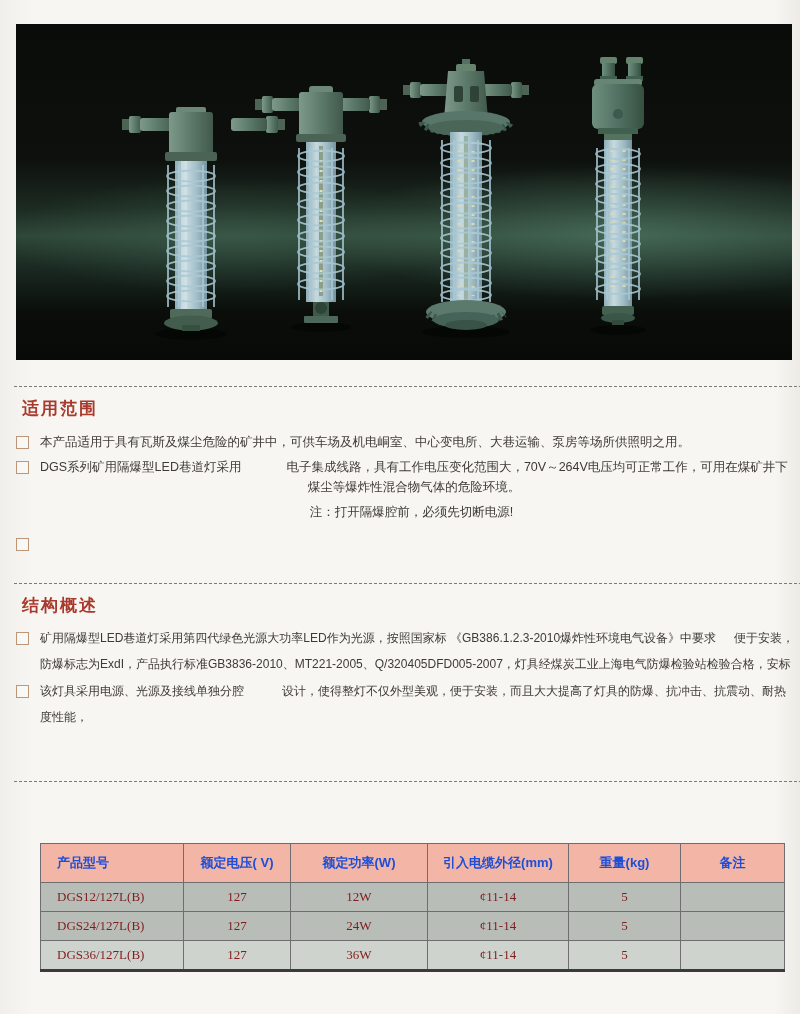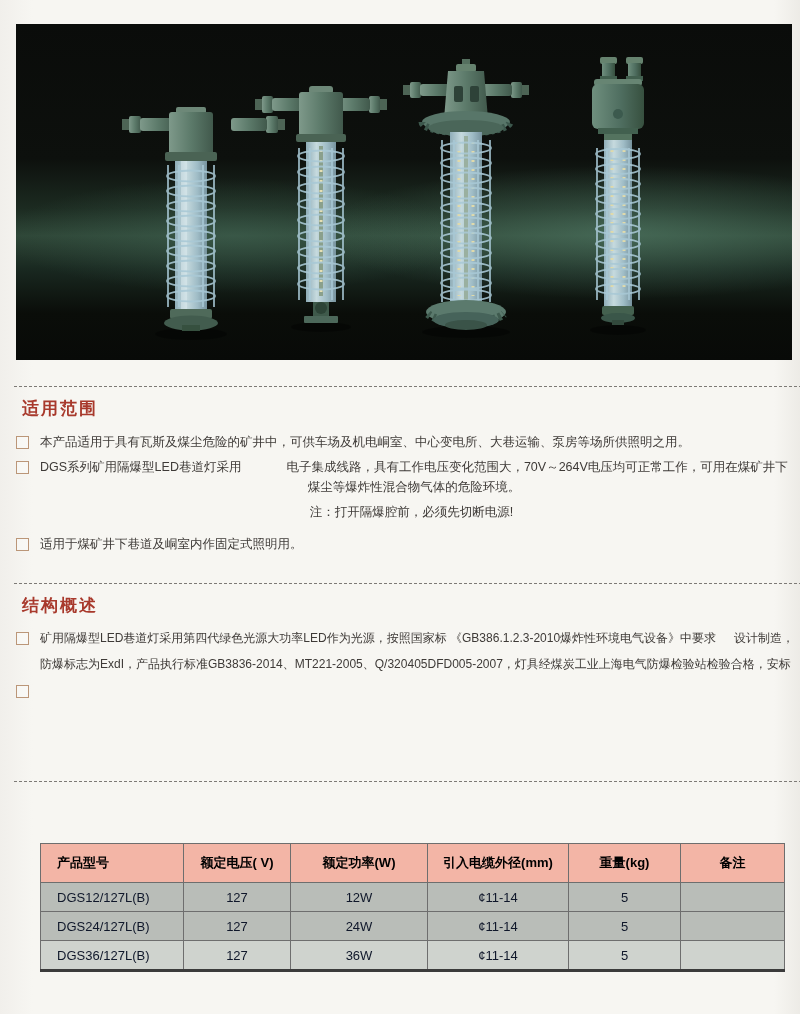--- a/index.html
+++ b/index.html
@@ -33,25 +33,25 @@
   .sec1-body { margin-top:12px;text-align:center; }
   .sec2-body { margin-top:8px; }
   .sec2 .b-row { font-size:12px; line-height:26px; margin-bottom:1px; }
   .sec2 .cb { margin-top:7px; }
   
   .ptable {
     position:absolute; left:40px; top:843px; width:744px;
     border-collapse:collapse; font-size:13px; table-layout:fixed;
   }
   .ptable th {
-    background:#f3b5a6; height:38px; font-weight:bold; color:#000000;
+    background:#f3b5a6; height:38px; font-weight:bold; color:#1d4ed8;
     border:1px solid #6e6e6e; text-align:center; padding:0;
   }
   .ptable td {
-    height:28px; text-align:center; border:1px solid #6e6e6e; color:#0f172a; padding:0;
+    height:28px; text-align:center; border:1px solid #6e6e6e; color:#7f1d1d; padding:0;font-family:Liberation Serif, serif;
   }
   .ptable th.c0, .ptable td.c0 { text-align:left; padding-left:16px; }
   .ptable tr.odd td { background:#b9bdb8; }
   .ptable tr.even td { background:#cfd3ce; }
   .ptable tr.last td { border-bottom:3px solid #3b3b3b; }
   
   .page::after {
     content:""; position:absolute; top:0; right:0; width:7px; height:100%;
     background:linear-gradient(90deg, rgba(0,0,0,0) 0%, rgba(0,0,0,.08) 100%);
     pointer-events:none;
@@ -249,43 +249,48 @@
             <span>DGS系列矿用隔爆型LED巷道灯采用</span>
             <span class="gap45"></span>
             <span>电子集成线路，具有工作电压变化范围大，70V～264V电压均可正常工作，可用在煤矿井下</span>
           </div>
           <div class="ln">煤尘等爆炸性混合物气体的危险环境。</div>
         </div>
       </div>
       <div class="note-line">注：打开隔爆腔前，必须先切断电源!</div>
       <div class="b-row">
         <span class="cb"></span>
-        <span class="ln">适用于煤矿井下巷道及峒室内作固定式照明用。</span>
       </div>
     </div>
   </div>
 
   <div class="sec sec2" style="top:583px">
     <div class="rule"></div>
     <div class="sec-title">结构概述</div>
     <div class="sec2-body">
       <div class="b-row">
         <span class="cb"></span>
         <div>
           <div class="ln-flex">
             <span>矿用隔爆型LED巷道灯采用第四代绿色光源大功率LED作为光源，按照国家标 《GB386.1.2.3-2010爆炸性环境电气设备》中要求</span>
             <span class="gap18"></span>
-            <span>设计制造，</span>
+            <span>便于安装，</span>
           </div>
-          <div class="ln">防爆标志为ExdI，产品执行标准GB3836-2014、MT221-2005、Q/320405DFD005-2007，灯具经煤炭工业上海电气防爆检验站检验合格，安标</div>
+          <div class="ln">防爆标志为ExdI，产品执行标准GB3836-2010、MT221-2005、Q/320405DFD005-2007，灯具经煤炭工业上海电气防爆检验站检验合格，安标</div>
         </div>
       </div>
       <div class="b-row">
         <span class="cb"></span>
         <div>
+          <div class="ln-flex">
+            <span>该灯具采用电源、光源及接线单独分腔</span>
+            <span class="gap38"></span>
+            <span>设计，使得整灯不仅外型美观，便于安装，而且大大提高了灯具的防爆、抗冲击、抗震动、耐热</span>
+          </div>
+          <div class="ln">度性能，</div>
         </div>
       </div>
     </div>
   </div>
 
   <div class="sec" style="top:781px">
     <div class="rule"></div>
   </div>
 
   <table class="ptable">

